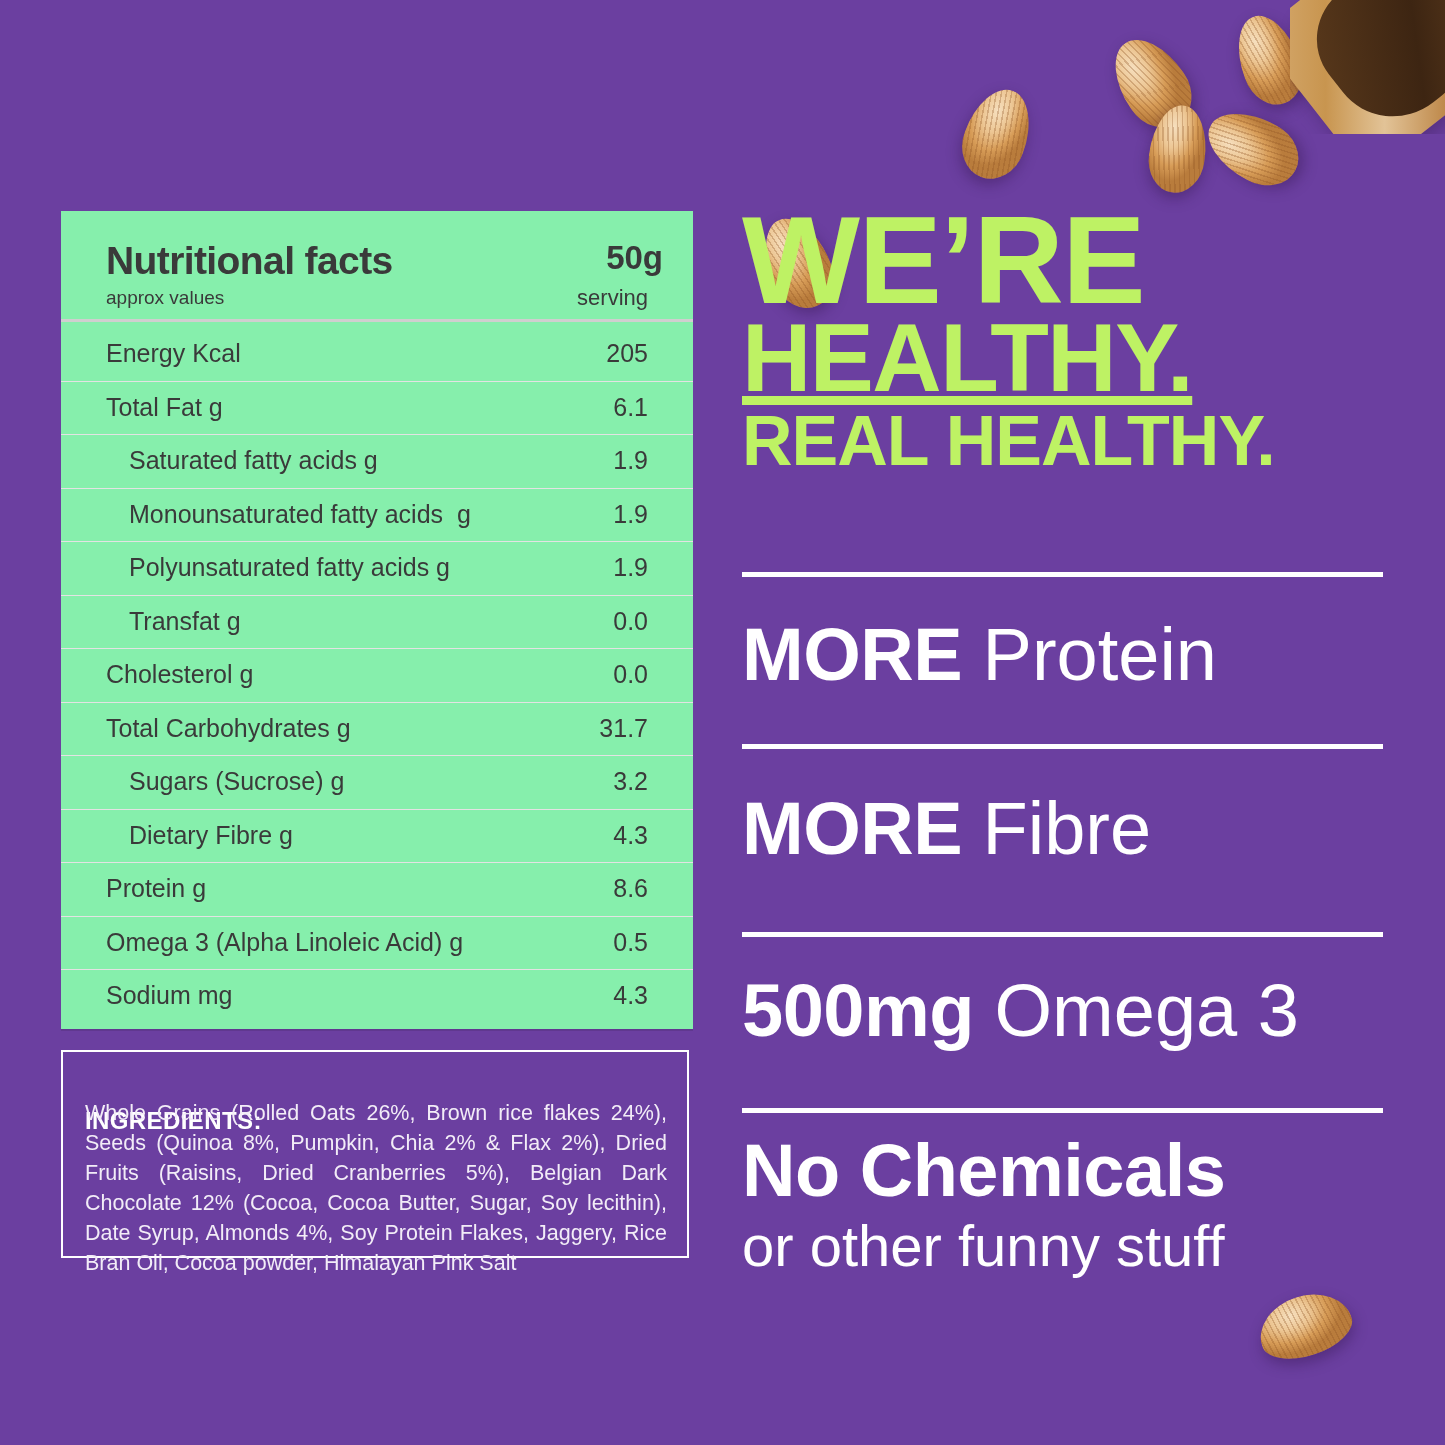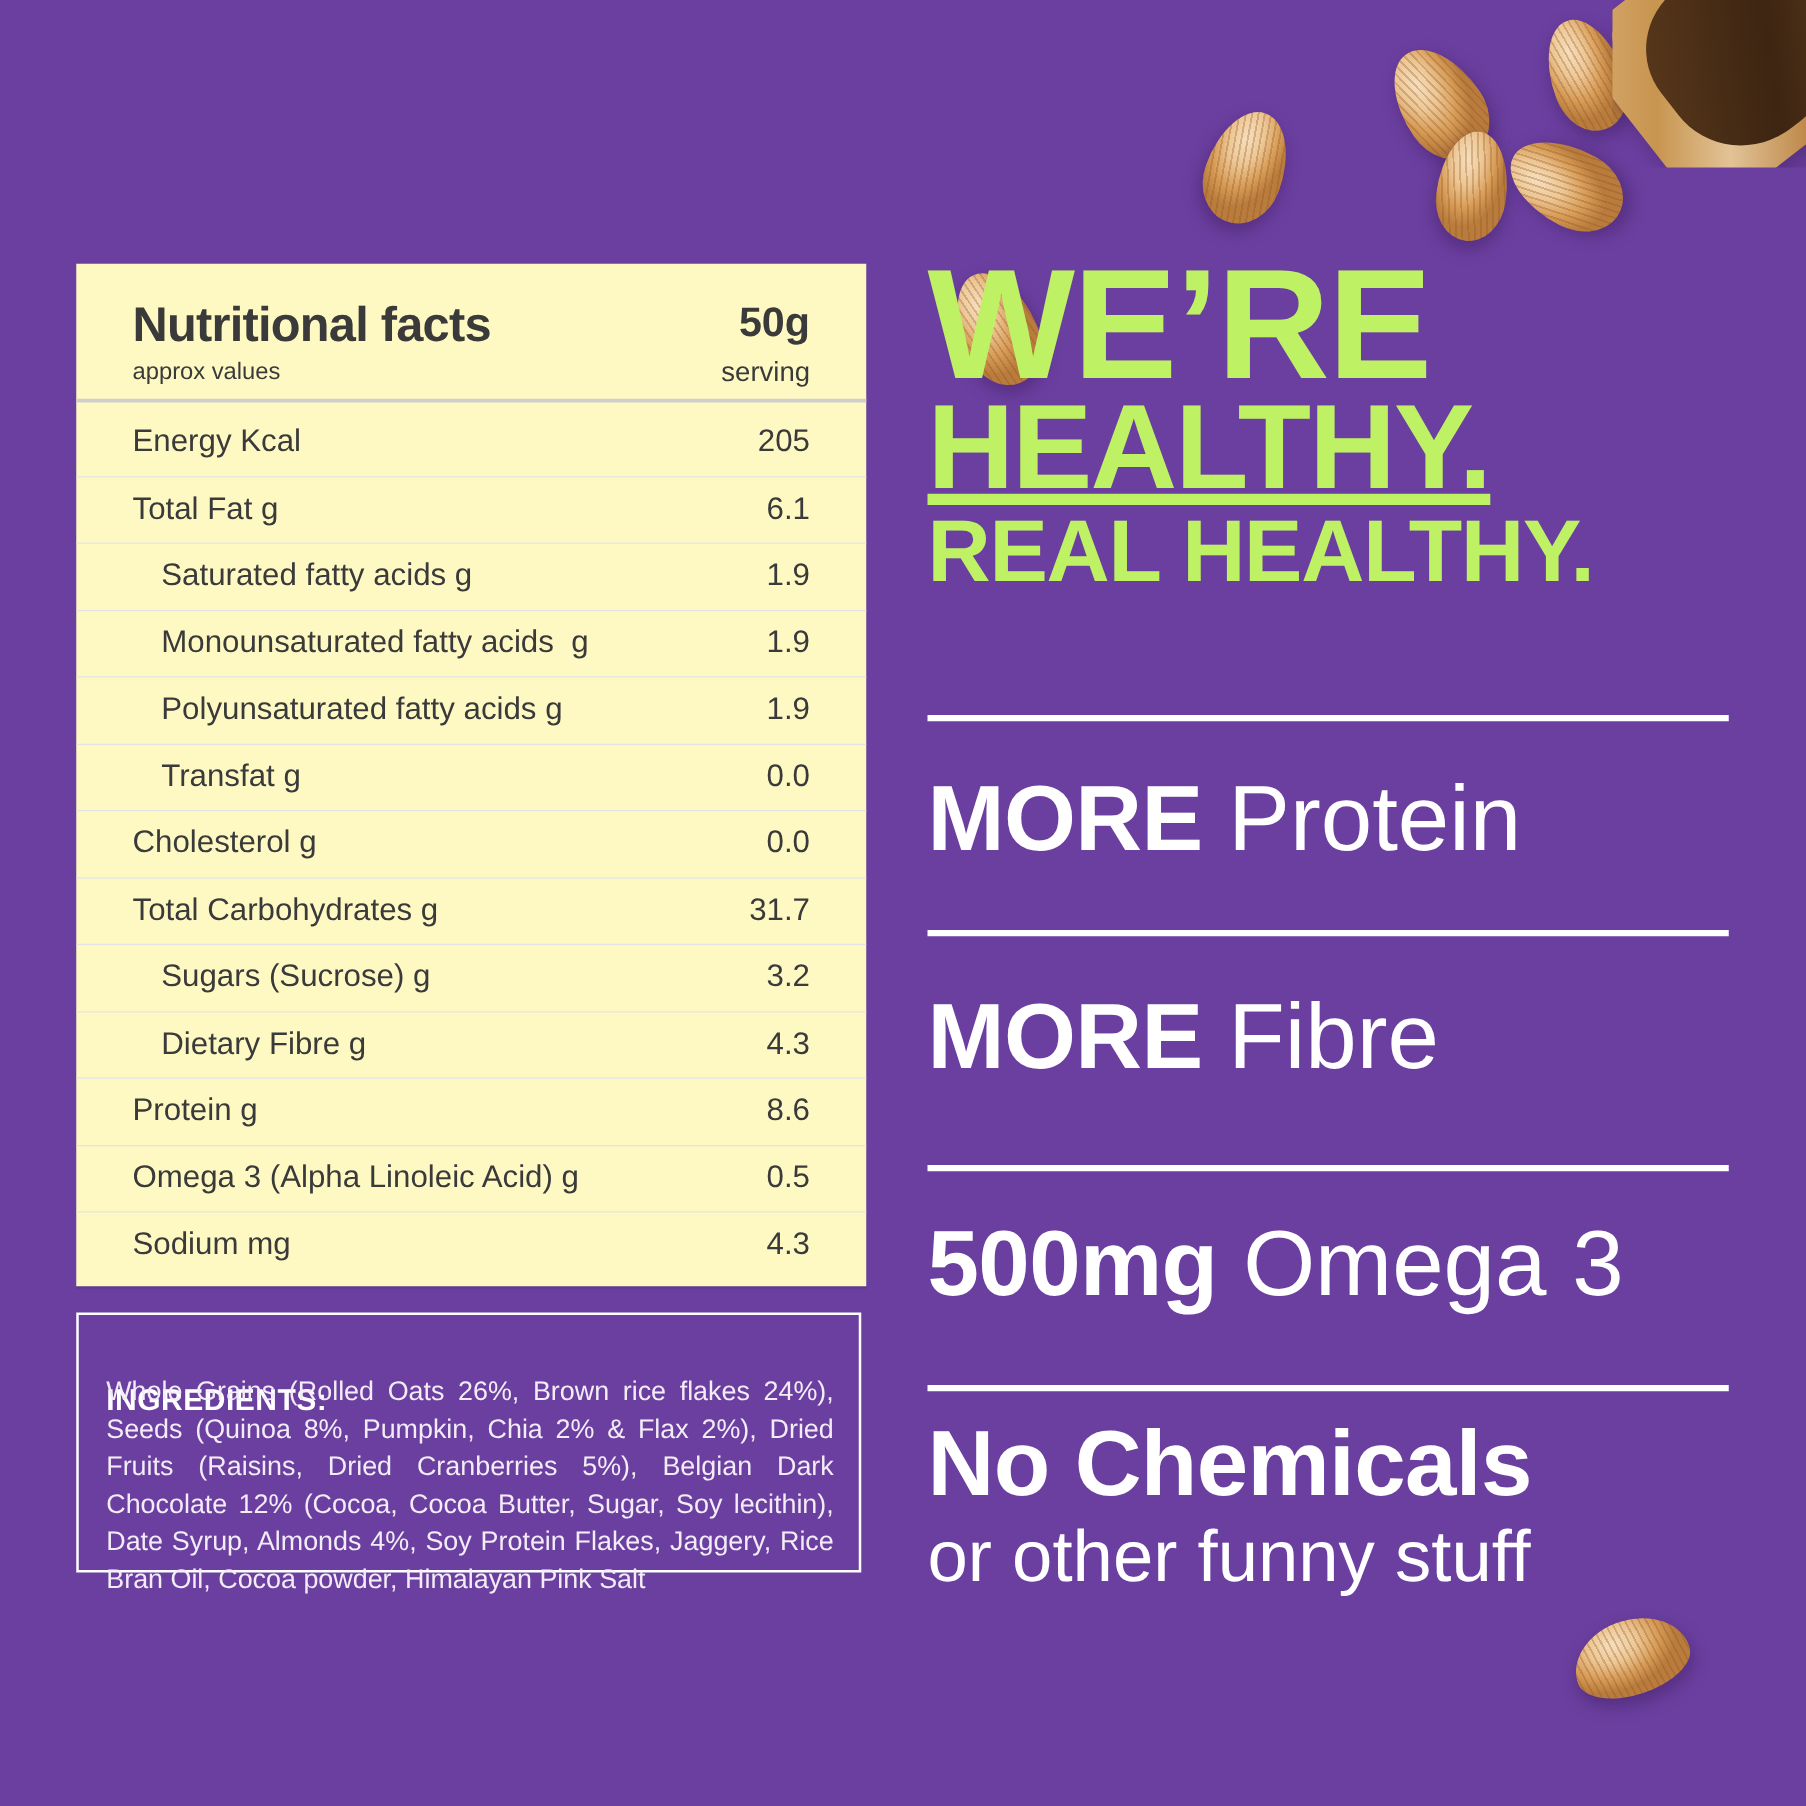--- a/index.html
+++ b/index.html
@@ -22,26 +22,26 @@
   .scoop .body{position:absolute;inset:0;border-radius:18px 34px 42px 26px;
     background:linear-gradient(128deg,#d8ad74 0%,#c8954f 26%,#e2c397 48%,#b9803f 74%,#9c6630 100%);
     transform:rotate(-38deg);box-shadow:0 8px 18px rgba(40,15,60,.3);}
   .scoop .inner{position:absolute;left:16%;top:8%;width:74%;height:80%;
     border-radius:40% 46% 50% 44%;
     background:linear-gradient(120deg,#5b3a1c 0%,#3d2512 60%,#5d3c1e 100%);
     transform:rotate(-38deg);}
 
   
   .nutri-card{position:absolute;left:61px;top:211px;width:632px;height:818px;
-    background:#fef9c3;box-shadow:0 2px 0 rgba(0,0,0,.10);}
+    background:#86efac;box-shadow:0 2px 0 rgba(0,0,0,.10);}
   .nutri-head{height:108px;position:relative;}
   .nutri-title{position:absolute;left:45px;top:28px;font-size:39px;font-weight:bold;
     color:#3A3A3A;letter-spacing:-.6px;}
   .nutri-sub{position:absolute;left:45px;top:76px;font-size:19px;color:#3A3A3A;}
-  .serv-size{position:absolute;right:45px;top:28px;font-size:33px;font-weight:bold;
+  .serv-size{position:absolute;right:30px;top:28px;font-size:33px;font-weight:bold;
     color:#3A3A3A;text-align:right;}
   .serv-word{position:absolute;right:45px;top:74px;font-size:22px;color:#3A3A3A;text-align:right;}
   .head-rule{position:absolute;left:0;right:0;top:108px;height:3px;background:#CFCFCF;}
 
   .rows{position:absolute;left:0;right:0;top:117px;}
   .nrow{position:relative;height:52.5px;border-bottom:1.6px solid #E3E3E3;}
   .nrow:last-child{border-bottom:none;}
   .nrow .nm{position:absolute;left:45px;top:50%;transform:translateY(-52%);
     font-size:25px;color:#3A3A3A;white-space:pre;}
   .nrow.ind .nm{left:68px;text-align:right;}

